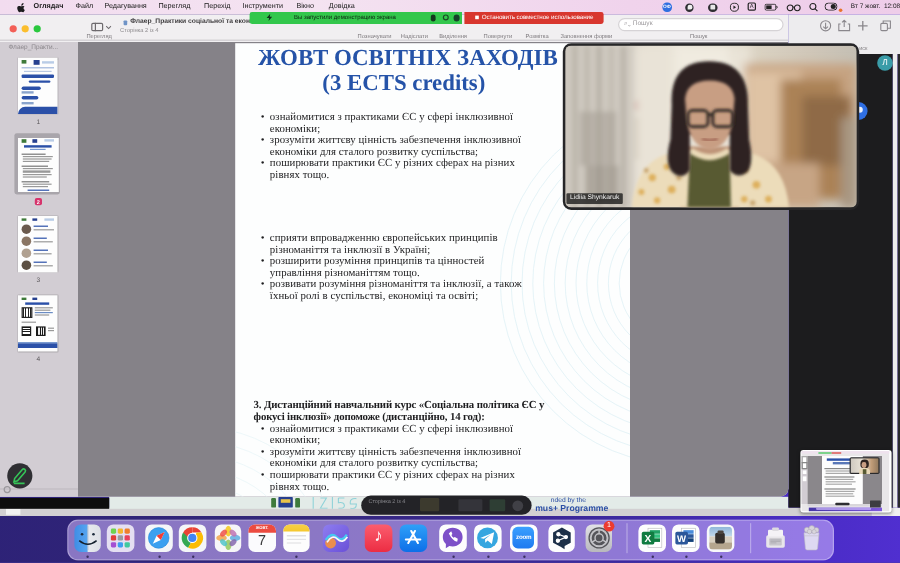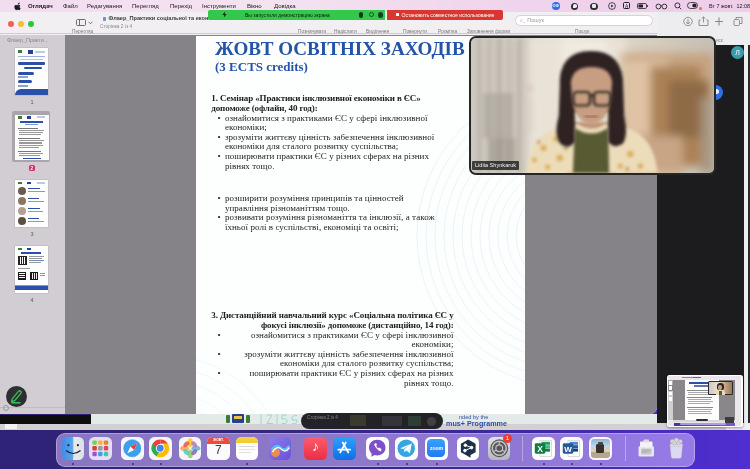--- a/index.html
+++ b/index.html
@@ -195,39 +195,39 @@
       <g stroke="#e9f5f8" stroke-width="0.7">
         <circle cx="-30" cy="440" r="60"></circle>
           <circle cx="-30" cy="440" r="72"></circle>
           <circle cx="-30" cy="440" r="84"></circle>
         <circle cx="-30" cy="440" r="96"></circle>
           <circle cx="-30" cy="440" r="108"></circle>
           <circle cx="-30" cy="440" r="120"></circle>
       </g>
     </svg>
     <div class="abs" id="ptitle" style="left:19px;top:1.5px;width:243px;text-align:center;font-size:19.1px;font-weight:bold;color:#2553a8;white-space:nowrap;">ЖОВТ ОСВІТНІХ ЗАХОДІВ</div>
-    <div class="abs" id="psub" style="left:19px;top:22.5px;width:243px;font-size:13px;font-weight:bold;color:#2553a8;white-space:nowrap;">(3 ECTS credits)</div>
+    <div class="abs" id="psub" style="left:19px;top:22.5px;width:243px;text-align:center;font-size:19px;font-weight:bold;color:#2553a8;white-space:nowrap;">(3 ECTS credits)</div>
 
     <div class="abs sec" style="left:15.3px;top:57px;">
-      <b>1. Семінар «Практики інклюзивної економіки в ЄС»<br>допоможе (офлайн, 40 год):</b>
       <div class="blist">
         <div class="bi">ознайомитися з практиками ЄС у сфері інклюзивної<br>економіки;</div>
         <div class="bi">зрозуміти життєву цінність забезпечення інклюзивної<br>економіки для сталого розвитку суспільства;</div>
         <div class="bi">поширювати практики ЄС у різних сферах на різних<br>рівнях тощо.</div>
       </div>
     </div>
 
     <div class="abs sec" style="left:15.3px;top:158px;">
       <div class="blist">
+        <div class="bi">сприяти впровадженню європейських принципів<br>різноманіття та інклюзії в Україні;</div>
         <div class="bi">розширити розуміння принципів та цінностей<br>управління різноманіттям тощо.</div>
         <div class="bi">розвивати розуміння різноманіття та інклюзії, а також<br>їхньої ролі в суспільстві, економіці та освіті;</div>
       </div>
     </div>
 
-    <div class="abs sec" style="left:15.3px;top:274px;text-align:right;">
+    <div class="abs sec" style="left:15.3px;top:296px;">
       <b>3. Дистанційний навчальний курс «Соціальна політика ЄС у<br>фокусі інклюзії» допоможе (дистанційно, 14 год):</b>
       <div class="blist">
         <div class="bi">ознайомитися з практиками ЄС у сфері інклюзивної<br>економіки;</div>
         <div class="bi">зрозуміти життєву цінність забезпечення інклюзивної<br>економіки для сталого розвитку суспільства;</div>
         <div class="bi">поширювати практики ЄС у різних сферах на різних<br>рівнях тощо.</div>
       </div>
     </div>
   </div>
 </div>
 

